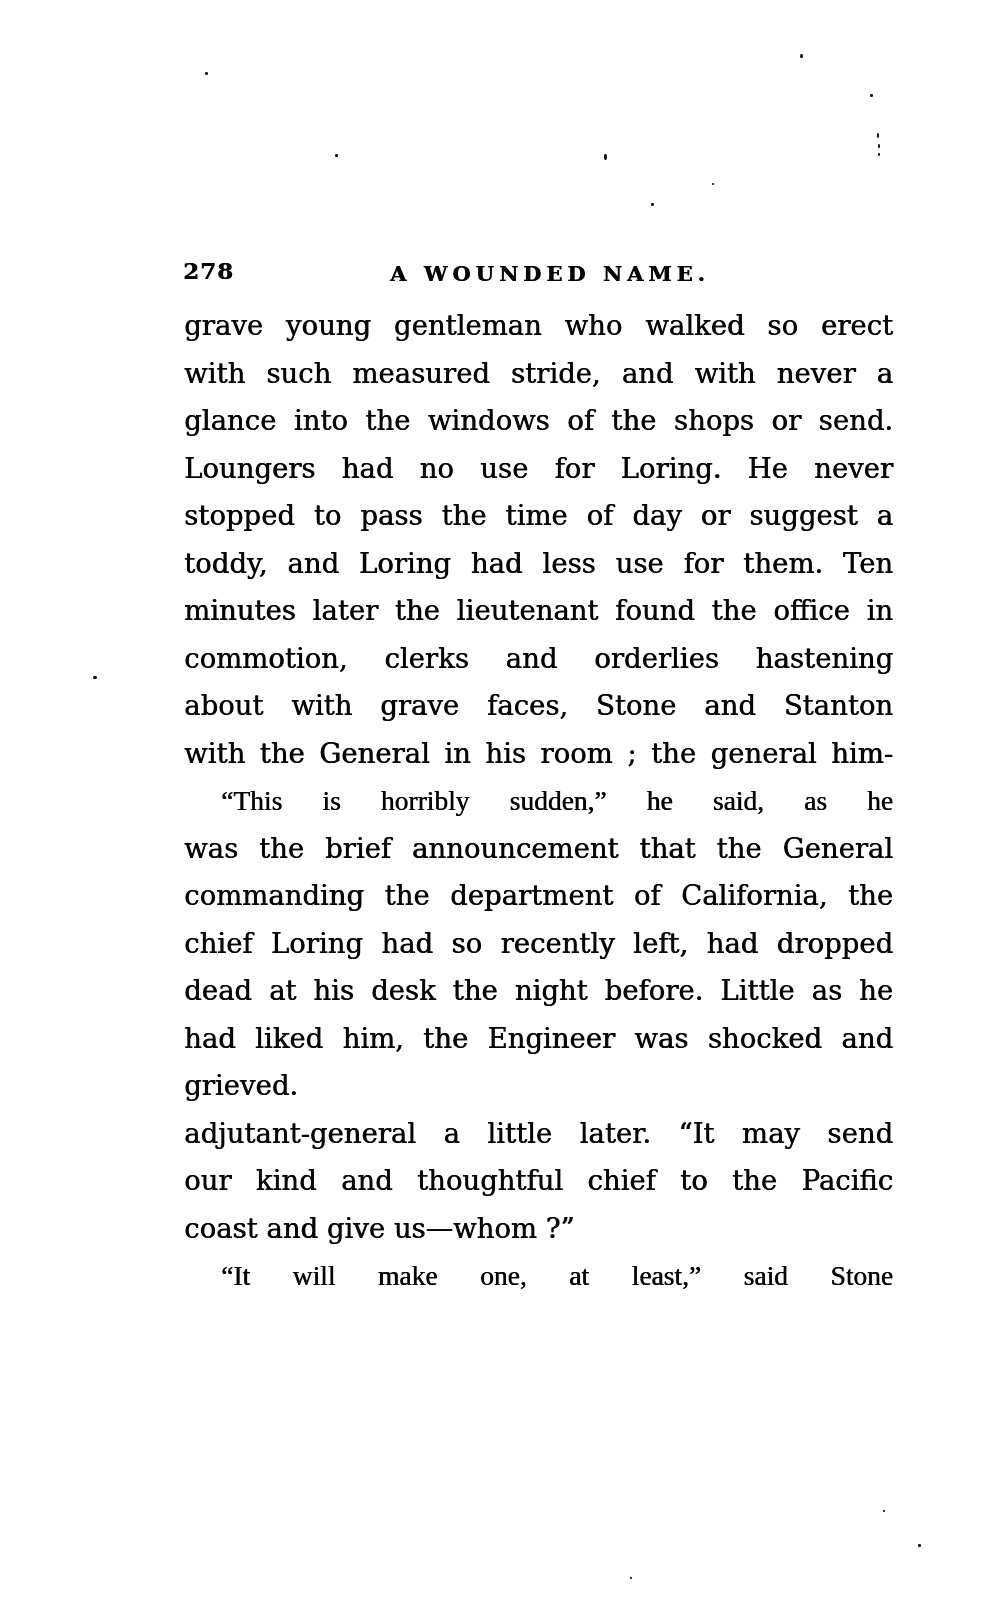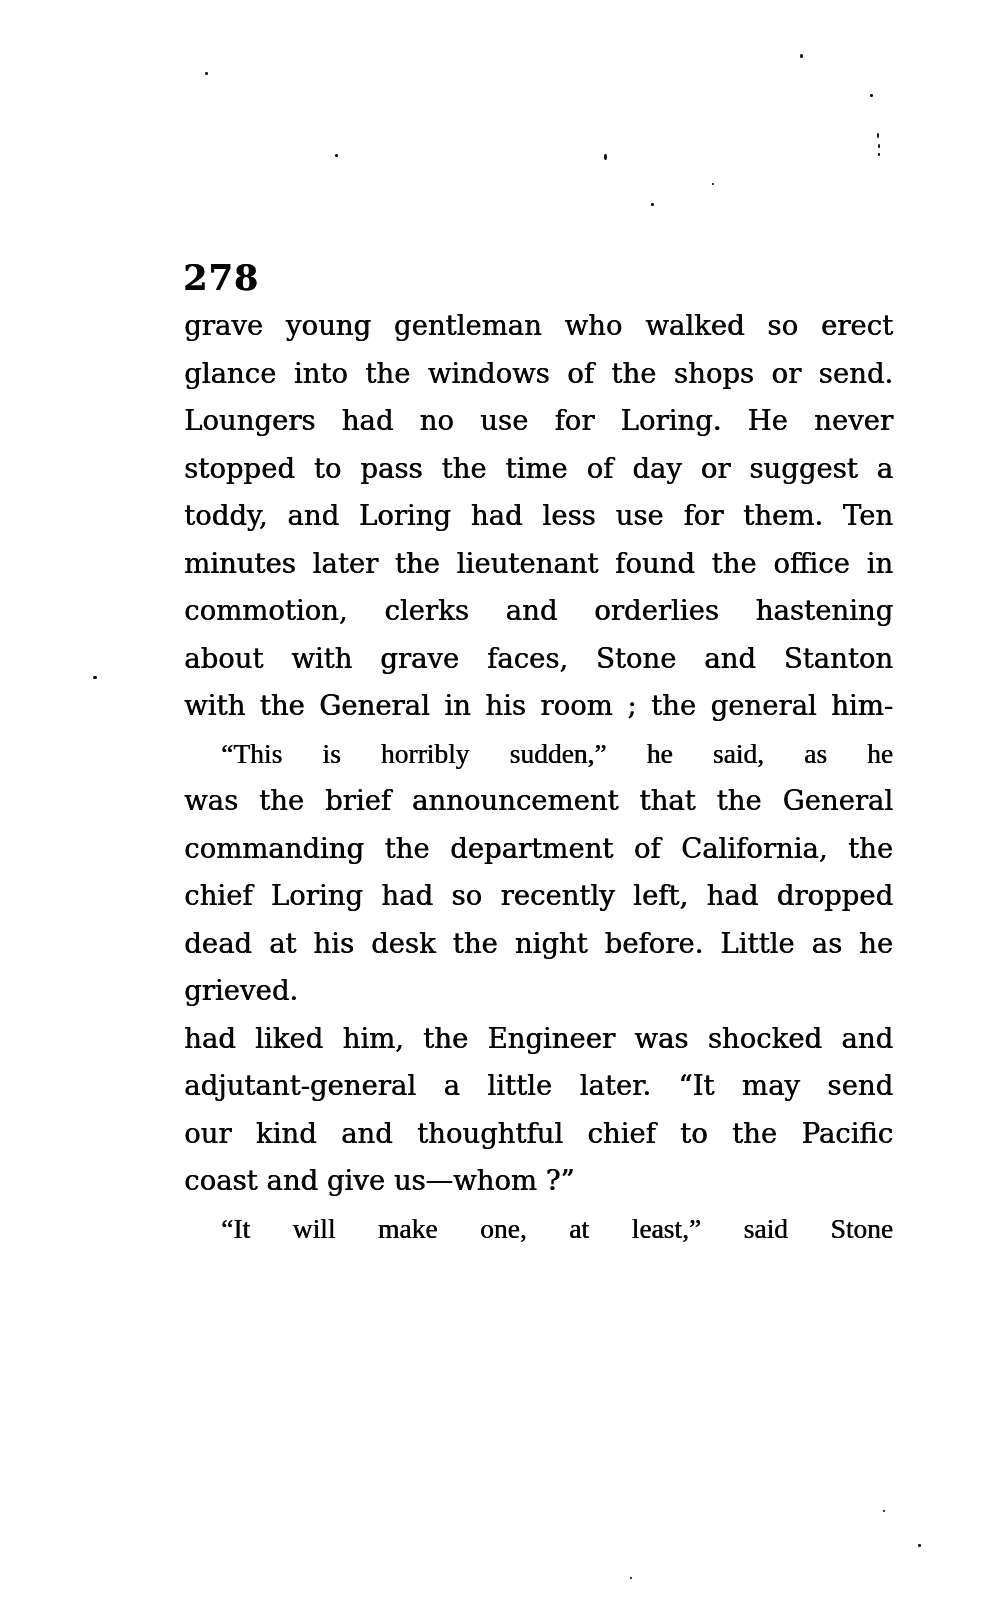--- a/index.html
+++ b/index.html
@@ -14,21 +14,21 @@
   .page {
     position: absolute;
     inset: 0;
     background: #ffffff;
     color: #050505;
   }
   .page-number {
     position: absolute;
     left: 183px;
     top: 257px;
-    font-size: 35px;
+    font-size: 23px;
     font-weight: bold;
     letter-spacing: 1px;
     color: #050505;
     text-shadow: 0.6px 0 0 currentColor;
   }
   .running-title {
     position: absolute;
     left: 385px;
     top: 261px;
     width: 330px;
@@ -71,41 +71,43 @@
     border-radius: 40%;
   }
 </style>
 </head>
 <body>
 
 <div class="page">
 
   <div class="page-number">278</div>
 
+  <div class="running-title">A WOUNDED NAME.</div>
 
   <div class="text-block" id="text-block">
       <div class="paragraph">
         <div class="text-line">grave young gentleman who walked so erect</div>
+        <div class="text-line">with such measured stride, and with never a</div>
         <div class="text-line">glance into the windows of the shops or send.</div>
         <div class="text-line">Loungers had no use for Loring.  He never</div>
         <div class="text-line">stopped to pass the time of day or suggest a</div>
         <div class="text-line">toddy, and Loring had less use for them.  Ten</div>
         <div class="text-line">minutes later the lieutenant found the office in</div>
         <div class="text-line">commotion, clerks and orderlies hastening</div>
         <div class="text-line">about with grave faces, Stone and Stanton</div>
         <div class="text-line">with the General in his room ; the general him-</div>
       </div>
       <div class="paragraph">
         <div class="text-line indent">“This is horribly sudden,” he said, as he</div>
         <div class="text-line">was the brief announcement that the General</div>
         <div class="text-line">commanding the department of California, the</div>
         <div class="text-line">chief Loring had so recently left, had dropped</div>
         <div class="text-line">dead at his desk the night before.  Little as he</div>
+        <div class="text-line">had liked him, the Engineer was shocked and</div>
         <div class="text-line para-end">grieved.</div>
-        <div class="text-line">had liked him, the Engineer was shocked and</div>
       </div>
       <div class="paragraph">
         <div class="text-line">adjutant-general a little later.  “It may send</div>
         <div class="text-line">our kind and thoughtful chief to the Pacific</div>
         <div class="text-line para-end">coast and give us—whom ?”</div>
       </div>
       <div class="paragraph">
         <div class="text-line indent">“It will make one, at least,” said Stone</div>
       </div>
     </div>

